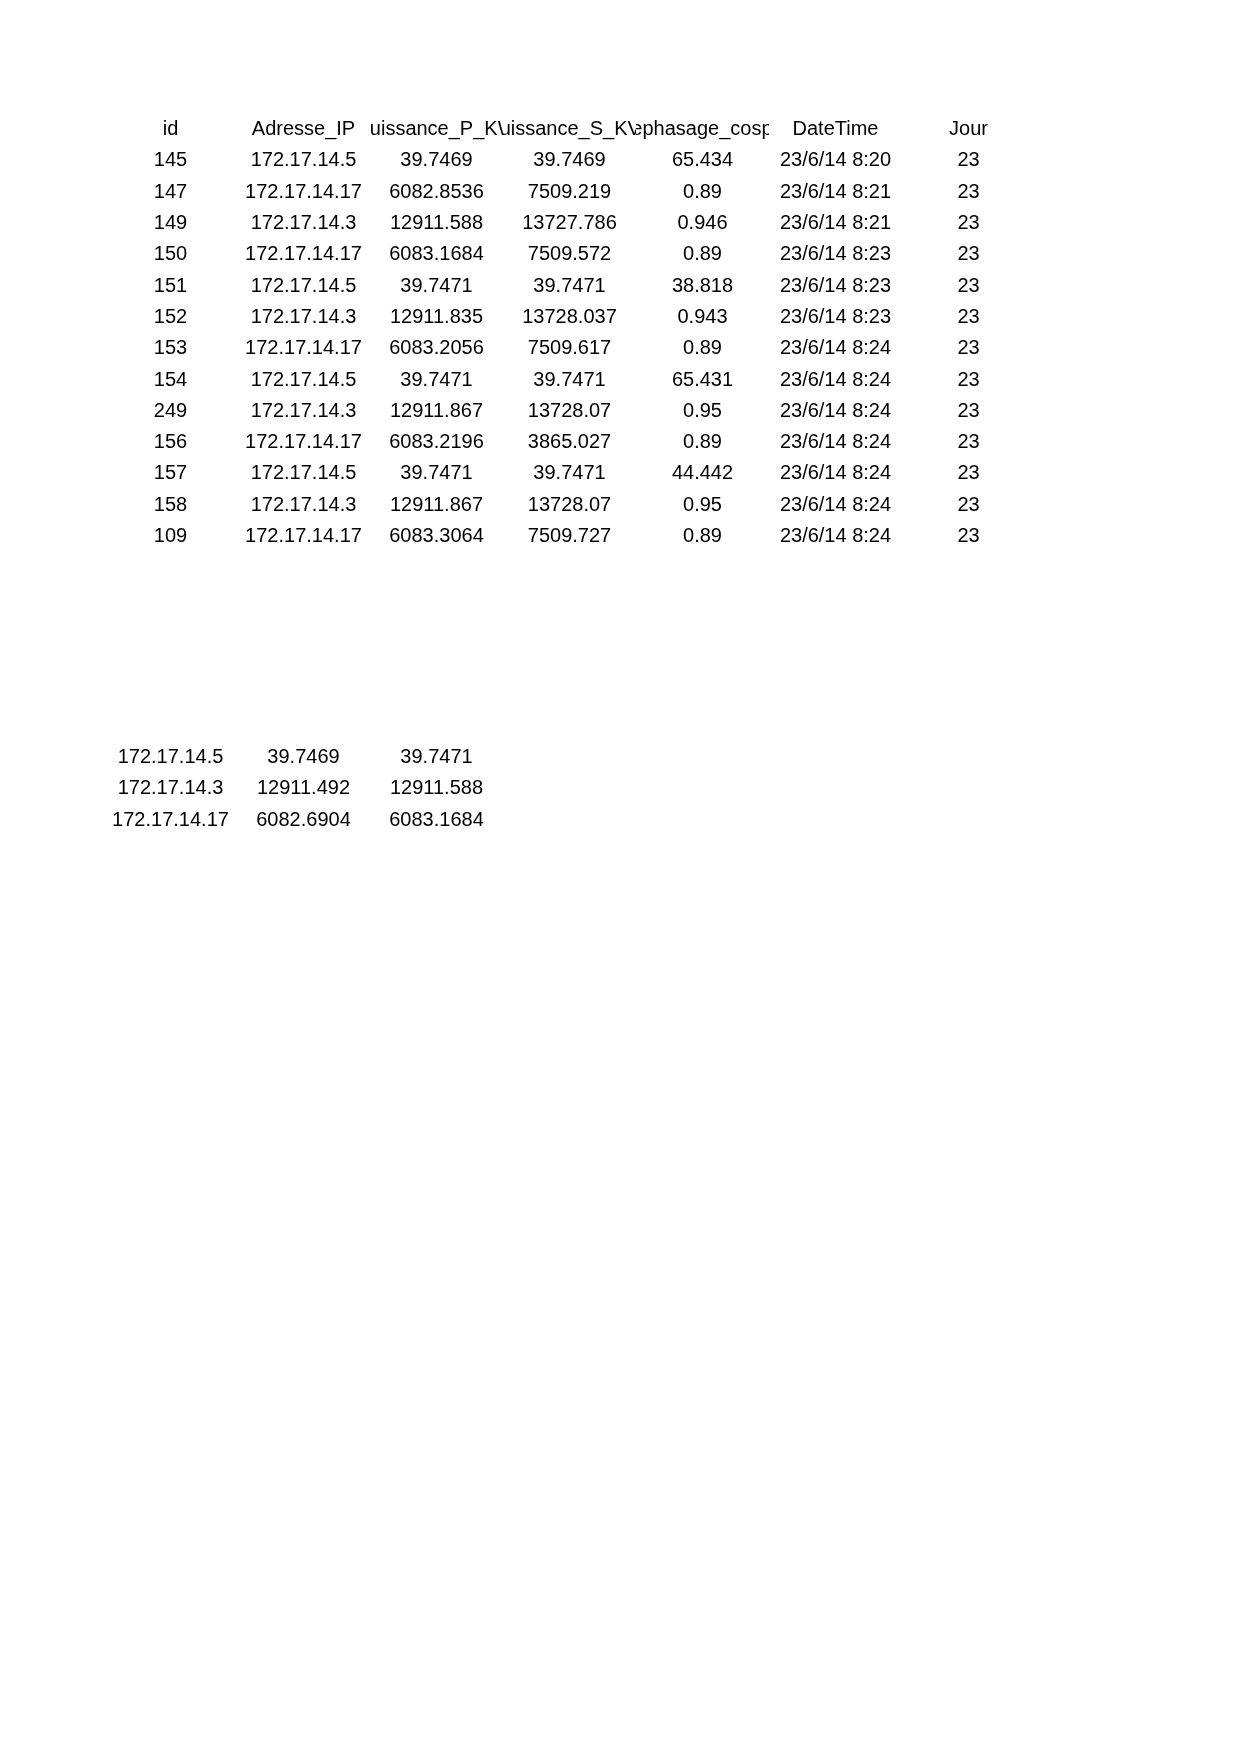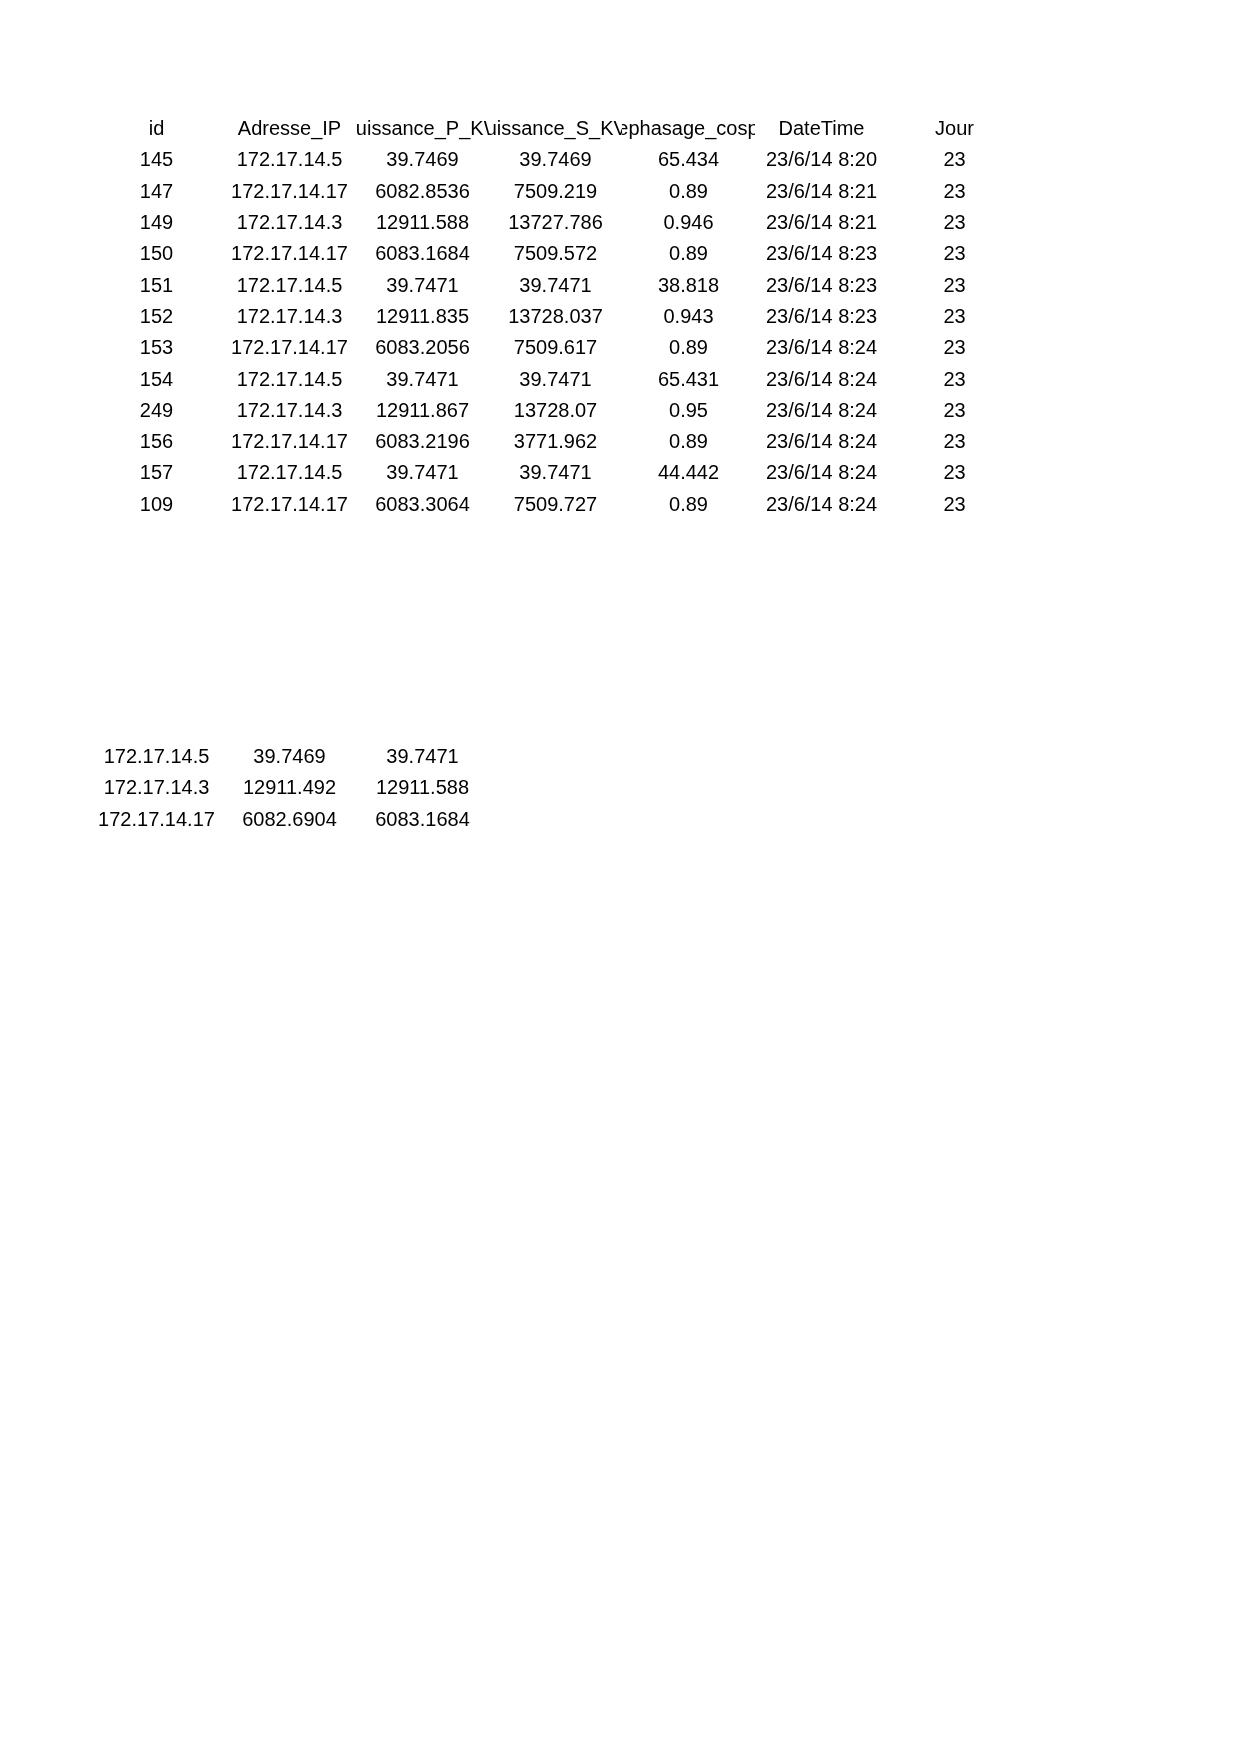--- a/index.html
+++ b/index.html
@@ -1,18 +1,18 @@
 <!DOCTYPE html>
 <html><head>
 <meta charset="utf-8">
 <style>
   html, body { margin: 0; padding: 0; background: #ffffff; }
   body { width: 1241px; height: 1754px; position: relative; overflow: hidden;
          font-family: "Liberation Sans", "DejaVu Sans", sans-serif; color: #000; }
-  .grid { position: absolute; left: 90px; border-collapse: collapse; table-layout: fixed; }
+  .grid { position: absolute; left: 104px; border-collapse: collapse; table-layout: fixed; }
   .grid td { width: 133px; min-width: 133px; max-width: 133px; height: 31.3px; padding: 0;
              text-align: center; vertical-align: middle; font-size: 20px; white-space: nowrap;
              overflow: hidden; }
   .hdr-inner { display: block; width: 133px; overflow: hidden; white-space: nowrap; }
   .hdr-center { text-align: center; }
   .hdr-overflow { display: flex; justify-content: center; }
   .hdr-overflow span { flex: none; }
   #main-table { top: 113px; }
   #summary-table { top: 741px; }
 </style>
@@ -128,31 +128,40 @@
         <td>12911.867</td>
         <td>13728.07</td>
         <td>0.95</td>
         <td>23/6/14 8:24</td>
         <td>23</td>
       </tr>
       <tr>
         <td>156</td>
         <td>172.17.14.17</td>
         <td>6083.2196</td>
-        <td>3771.962</td>
+        <td>3865.027</td>
         <td>0.89</td>
         <td>23/6/14 8:24</td>
         <td>23</td>
       </tr>
       <tr>
         <td>157</td>
         <td>172.17.14.5</td>
         <td>39.7471</td>
         <td>39.7471</td>
         <td>44.442</td>
+        <td>23/6/14 8:24</td>
+        <td>23</td>
+      </tr>
+      <tr>
+        <td>158</td>
+        <td>172.17.14.3</td>
+        <td>12911.867</td>
+        <td>13728.07</td>
+        <td>0.95</td>
         <td>23/6/14 8:24</td>
         <td>23</td>
       </tr>
       <tr>
         <td>109</td>
         <td>172.17.14.17</td>
         <td>6083.3064</td>
         <td>7509.727</td>
         <td>0.89</td>
         <td>23/6/14 8:24</td>

